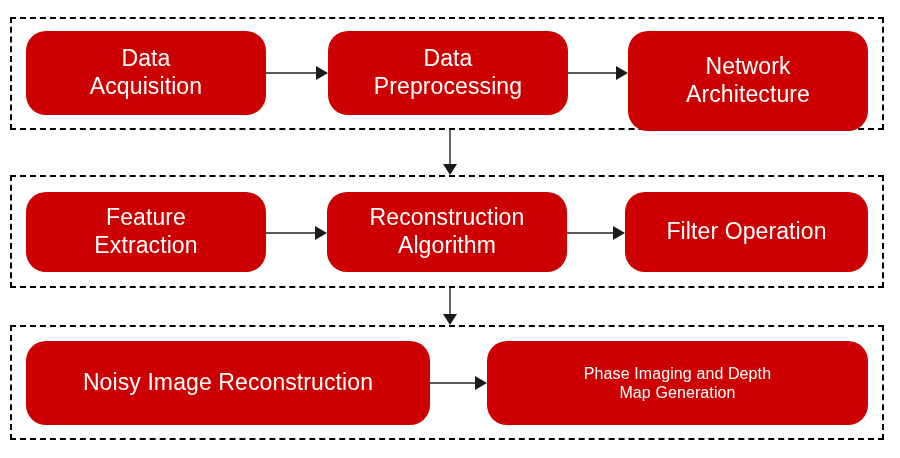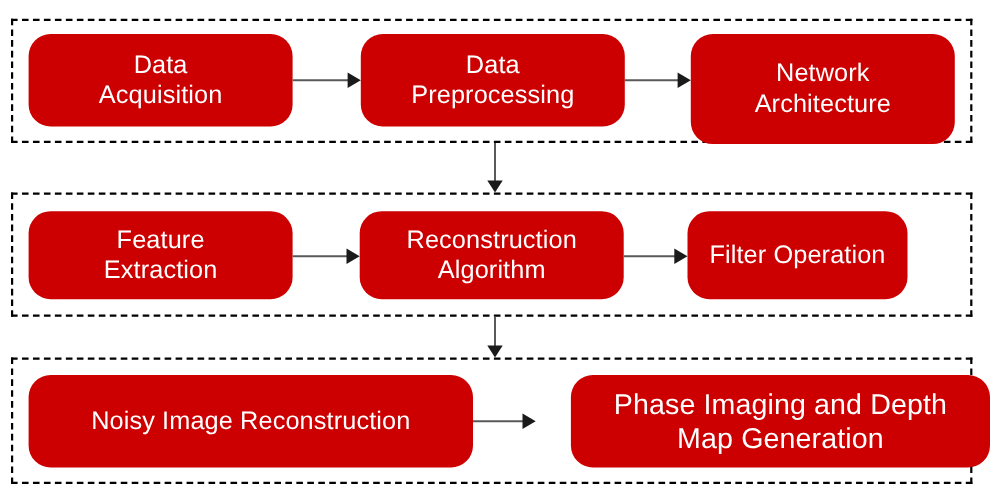--- a/index.html
+++ b/index.html
@@ -50,25 +50,25 @@
   }
 
   
   .n-data-acquisition   { left: 26px;  top: 31px;  width: 240px; height: 84px; font-size: 23px; }
   .n-data-preprocessing { left: 328px; top: 31px;  width: 240px; height: 84px; font-size: 23px; }
   .n-network-arch       { left: 628px; top: 31px;  width: 240px; height: 100px; font-size: 23px; }
 
   
   .n-feature-extraction { left: 26px;  top: 192px; width: 240px; height: 80px; font-size: 23px; }
   .n-recon-algorithm    { left: 327px; top: 192px; width: 240px; height: 80px; font-size: 23px; }
-  .n-filter-operation   { left: 625px; top: 192px; width: 200px; height: 80px; font-size: 23px; }
+  .n-filter-operation   { left: 625px; top: 192px; width: 243px; height: 80px; font-size: 23px; }
 
   
   .n-noisy-image        { left: 26px;  top: 341px; width: 404px; height: 84px; font-size: 23px; }
-  .n-phase-imaging      { left: 487px; top: 341px; width: 381px; height: 84px; font-size: 26px; margin-left: 32px; }
+  .n-phase-imaging      { left: 487px; top: 341px; width: 381px; height: 84px; font-size: 16px; }
 
   
   .connector {
     position: absolute;
     overflow: visible;
     pointer-events: none;
   }
   .arrow-line {
     stroke: #595959;
     stroke-width: 1.8;

